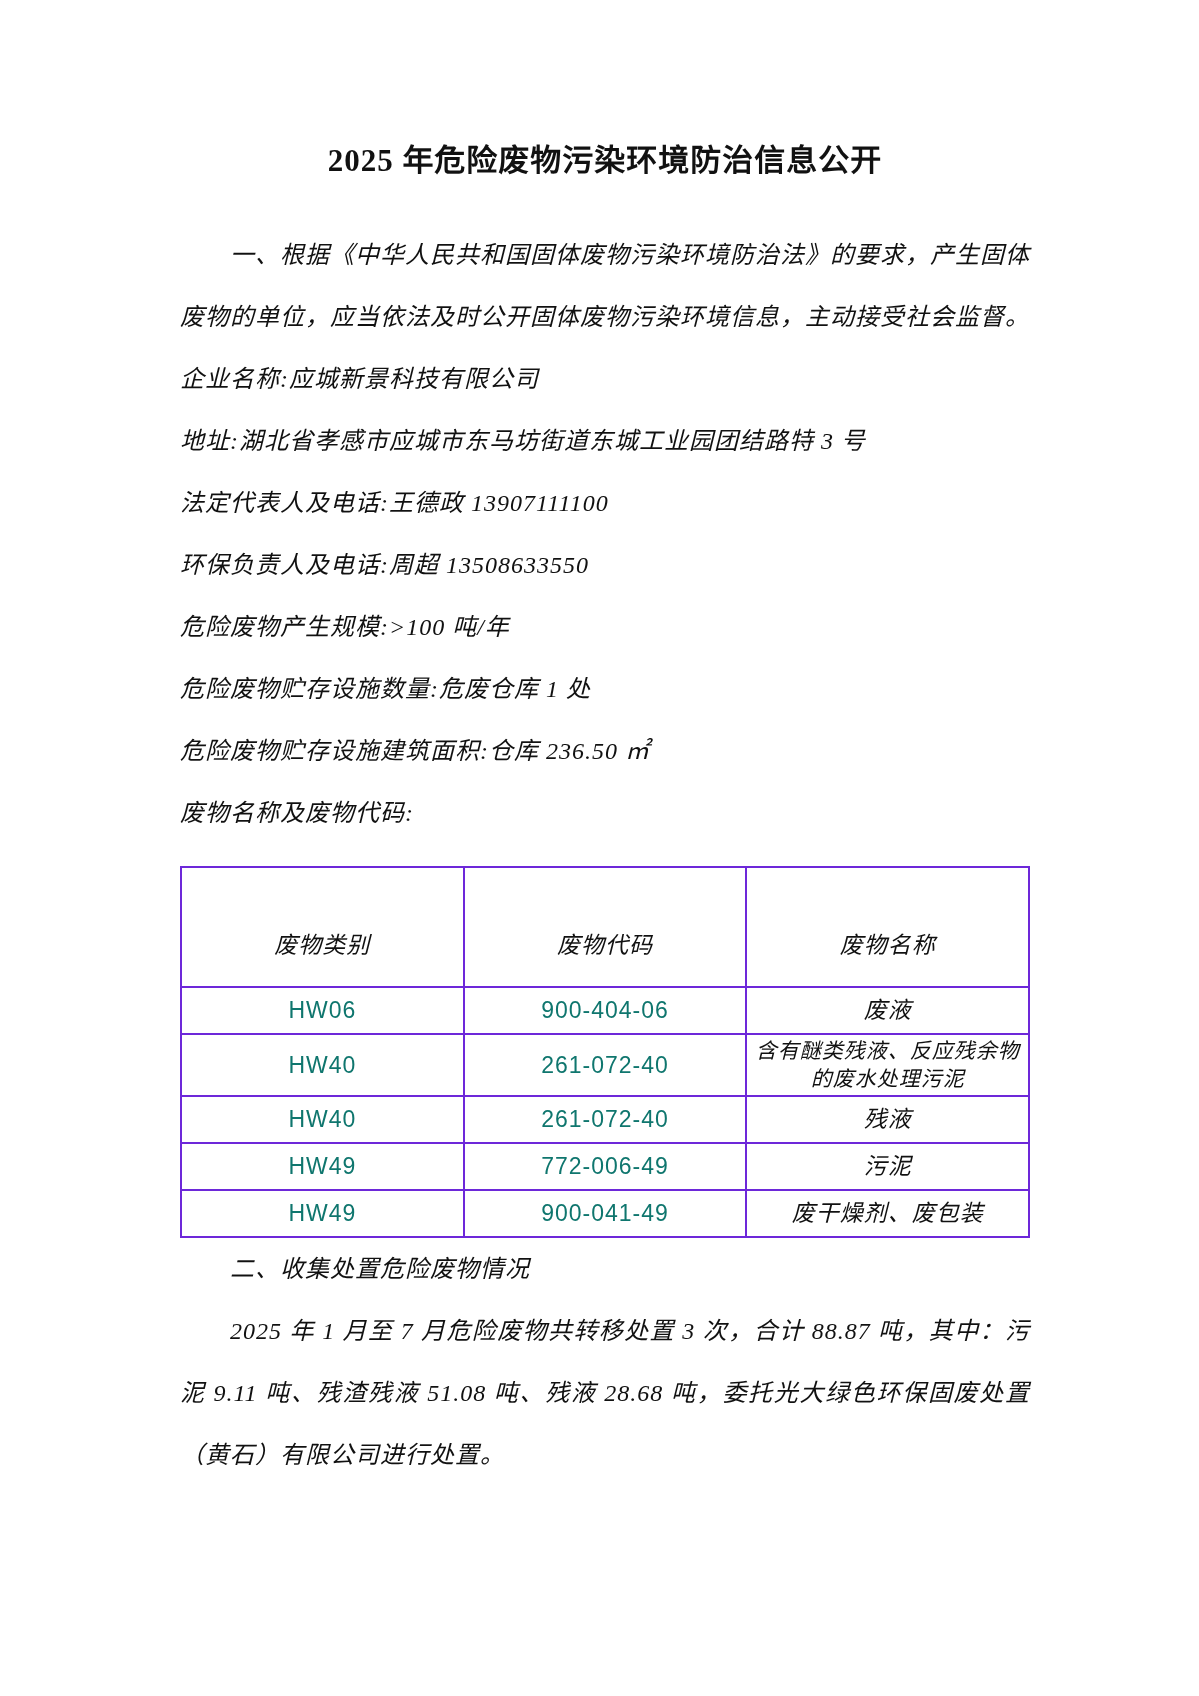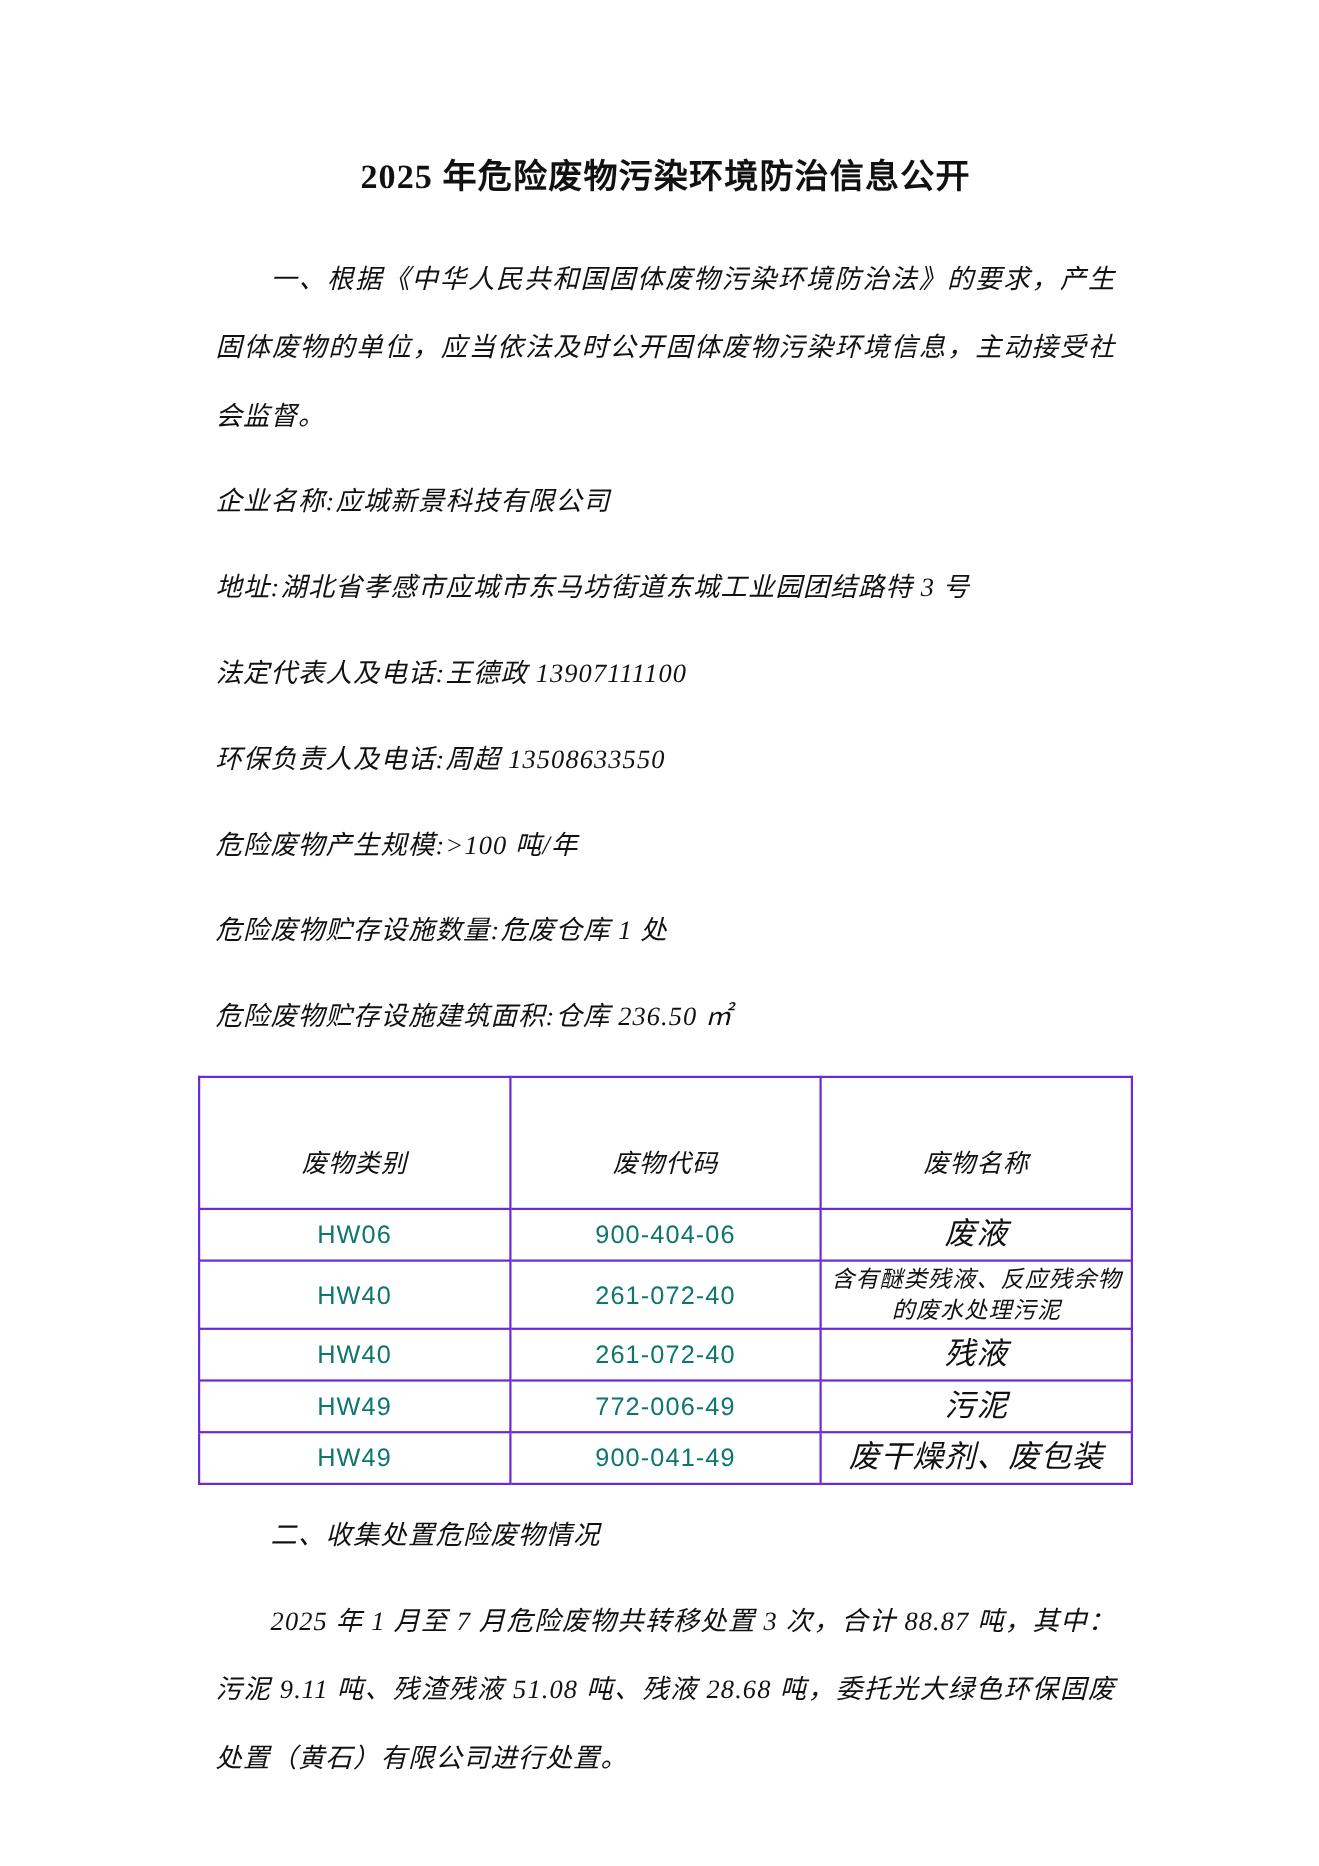--- a/index.html
+++ b/index.html
@@ -31,21 +31,21 @@
     letter-spacing: 1px;
     font-style: normal;
   }
   .body-text {
     font-size: 24px;
     line-height: 62px;
     font-style: italic; 
     letter-spacing: 1px;
   }
   p.para {
-    margin: 16px;
+    margin: 0;
     text-align: justify;
   }
   p.indent { text-indent: 50px; }
   table.waste {
     border-collapse: collapse;
     width: 100%;
     margin-top: 22px;
     table-layout: fixed;
   }
   table.waste td, table.waste th {
@@ -65,21 +65,21 @@
   }
   table.waste td { height: 41px; }
   td.latin {
     font-family: "Liberation Sans", "DejaVu Sans", sans-serif;
     font-size: 23px;
     font-style: normal;
     color: #0f766e;
     letter-spacing: 1px;
   }
   td.cjk {
-    font-size: 28px;
+    font-size: 23px;
     font-style: italic;
     letter-spacing: 1px;
     line-height: 30px;
   }
   td.cjk.small { font-size: 21px; line-height: 28px; }
   .section2-heading {
     margin: 42px 0 0 0;
     text-indent: 50px;
     text-align: left;
   }
@@ -94,20 +94,21 @@
 
     <div class="body-text">
       <p class="para indent">一、根据《中华人民共和国固体废物污染环境防治法》的要求，产生固体废物的单位，应当依法及时公开固体废物污染环境信息，主动接受社会监督。</p>
       <p class="para">企业名称:应城新景科技有限公司</p>
       <p class="para">地址:湖北省孝感市应城市东马坊街道东城工业园团结路特 3 号</p>
       <p class="para">法定代表人及电话:王德政 13907111100</p>
       <p class="para">环保负责人及电话:周超 13508633550</p>
       <p class="para">危险废物产生规模:&gt;100 吨/年</p>
       <p class="para">危险废物贮存设施数量:危废仓库 1 处</p>
       <p class="para">危险废物贮存设施建筑面积:仓库 236.50 ㎡</p>
+      <p class="para">废物名称及废物代码:</p>
     </div>
 
     <table class="waste">
       <thead>
         <tr>
           <th>废物类别</th>
           <th>废物代码</th>
           <th>废物名称</th>
         </tr>
       </thead>

